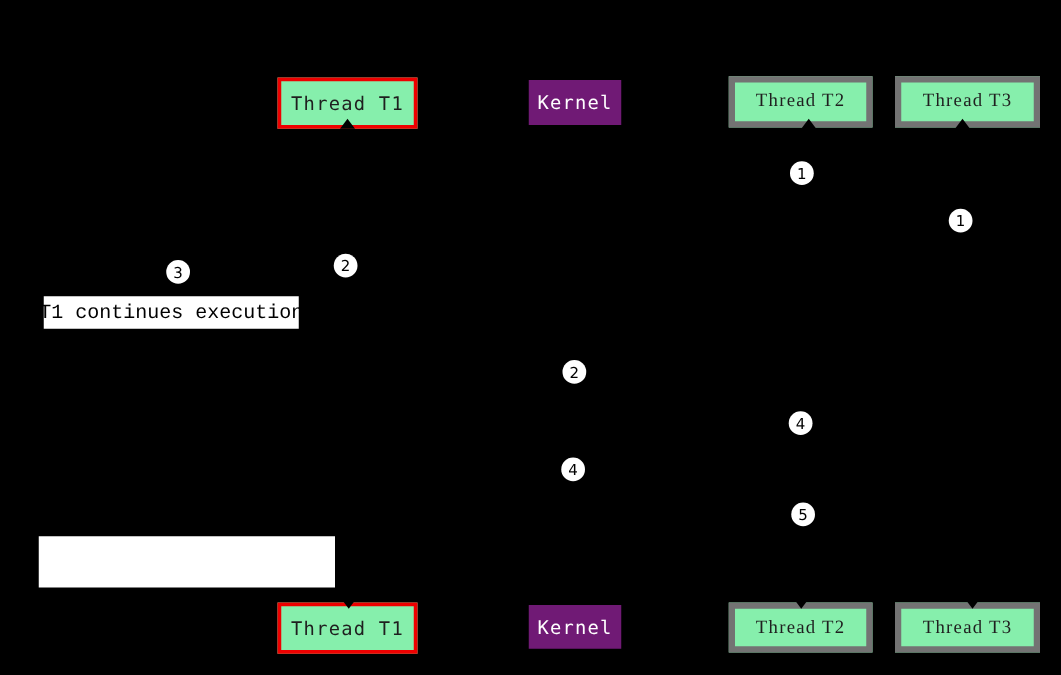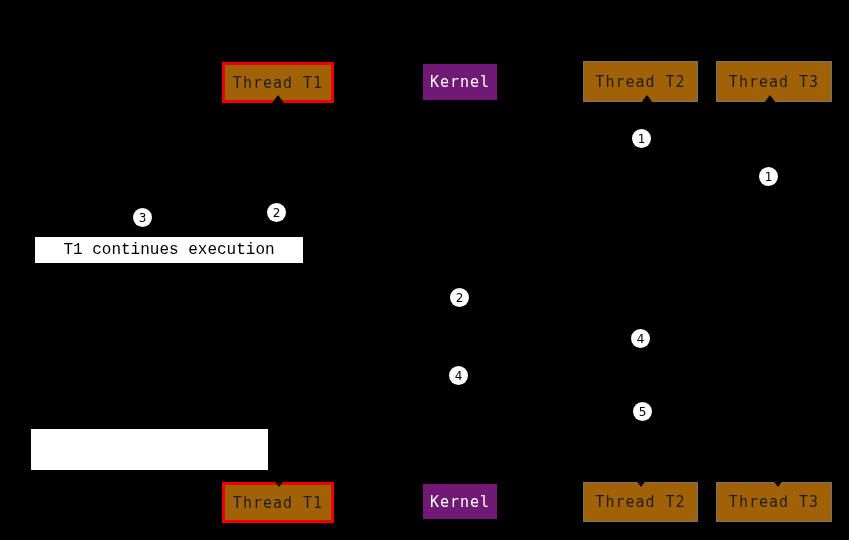--- a/index.html
+++ b/index.html
@@ -12,31 +12,31 @@
     width: 849px;
     height: 540px;
     background: #000000;
     overflow: hidden;
     font-family: "DejaVu Sans Mono", monospace;
   }
   
   .node {
     position: absolute;
     box-sizing: border-box;
-    background: #a16207;
+    background: #86efac;
     display: flex;
     align-items: center;
     justify-content: center;
     font-size: 15px;
     color: #1f1f1f;
     letter-spacing: 1px;
     white-space: nowrap;
   }
   .node.red   { border: 3px solid #ee0000; }
-  .node.blue  { border: 1px solid #737373; }
+  .node.blue  { border: 5px solid #737373; font-family: Liberation Serif, serif; }
   .node.kernel {
     background: #701a75;
     border: none;
     color: #ffffff;
   }
   .t1-top   { left: 222px; top: 62px;  width: 112px; height: 41px; }
   .kr-top   { left: 423px; top: 64px;  width: 74px;  height: 36px; }
   .t2-top   { left: 583px; top: 61px;  width: 115px; height: 41px; }
   .t3-top   { left: 716px; top: 61px;  width: 116px; height: 41px; }
   .t1-bot   { left: 222px; top: 482px; width: 112px; height: 41px; }
@@ -72,21 +72,21 @@
     box-sizing: border-box;
     background: #ffffff;
     color: #000000;
     font-family: "Liberation Mono", monospace;
     font-size: 16px;
     display: flex;
     align-items: center;
     justify-content: center;
     white-space: nowrap;
   }
-  .t1cont { left: 35px; top: 237px; width: 268px; height: 26px; }
+  .t1cont { left: 35px; top: 237px; width: 204px; height: 26px; }
   .blankbox { left: 31px; top: 429px; width: 237px; height: 41px; }
   
   .arrow {
     position: absolute;
     width: 0;
     height: 0;
     border-left: 6px solid transparent;
     border-right: 6px solid transparent;
   }
   .arrow.up   { border-bottom: 8px solid #000000; }

